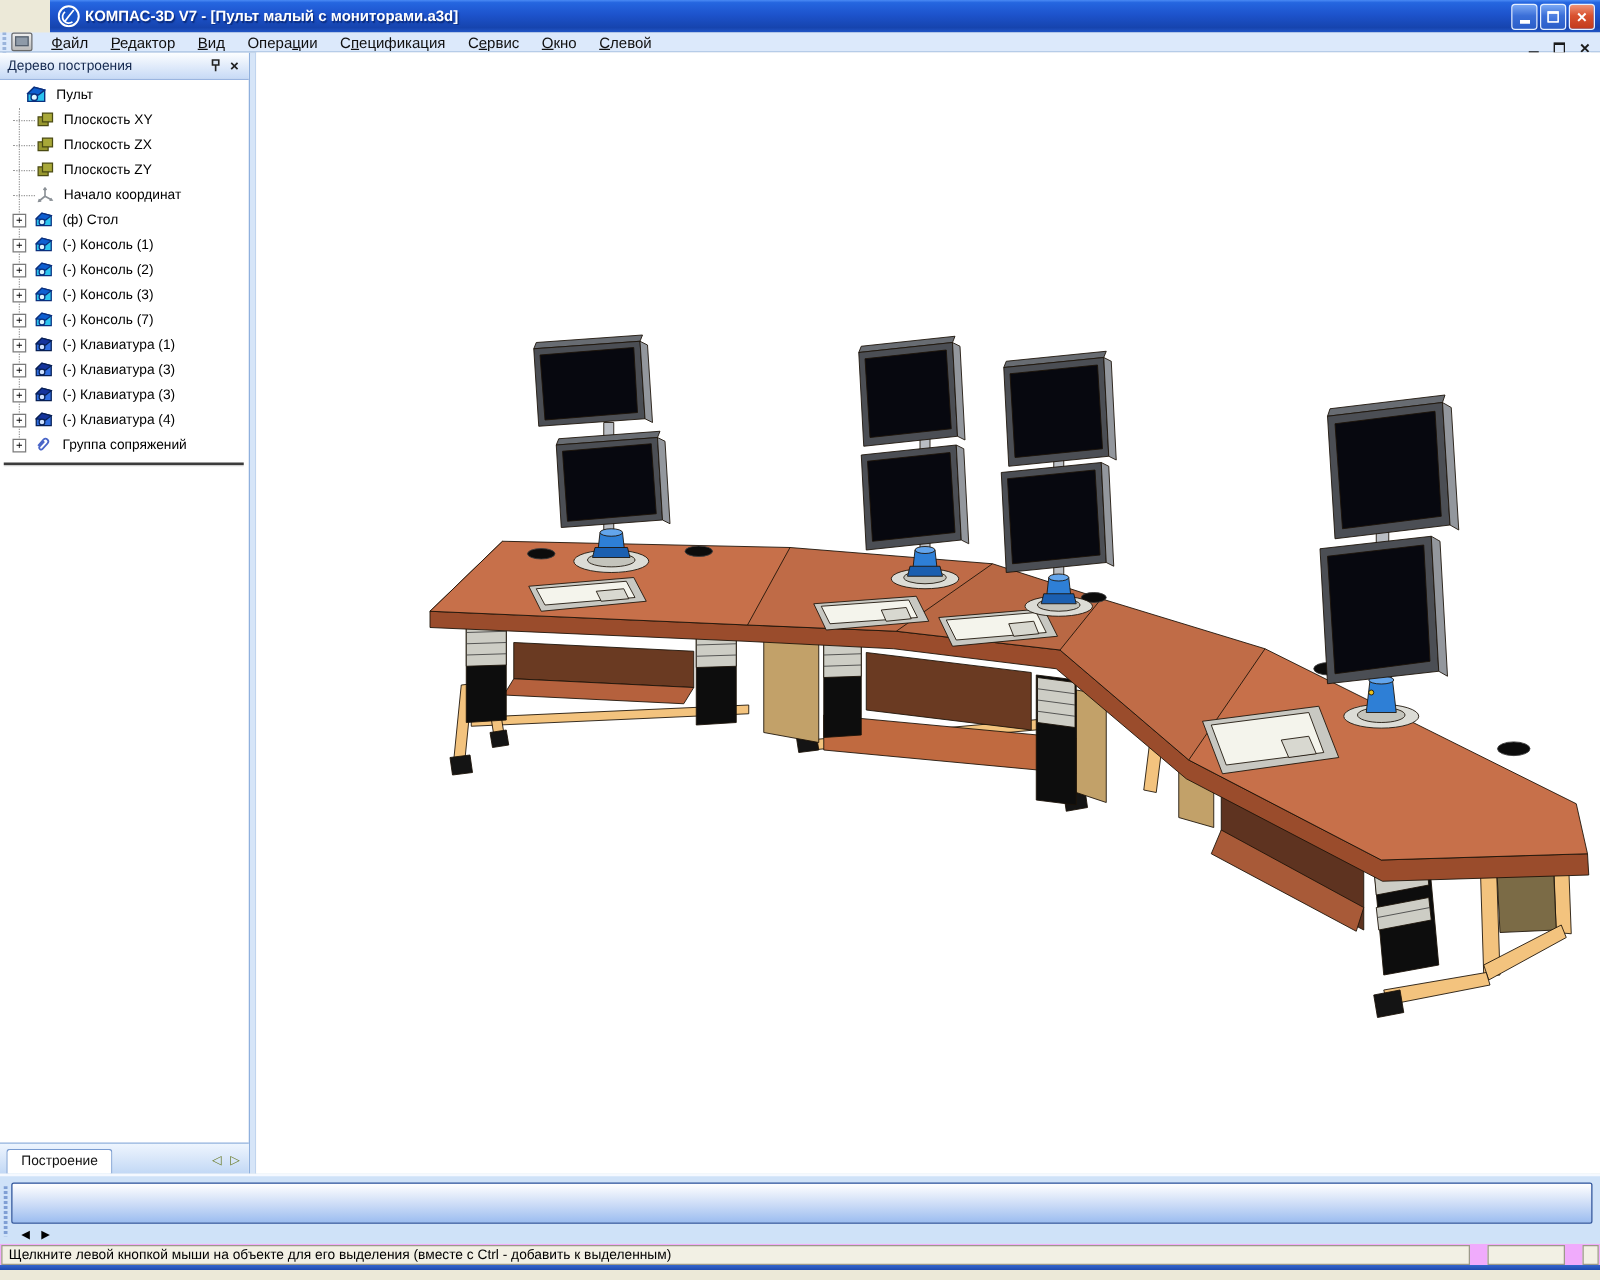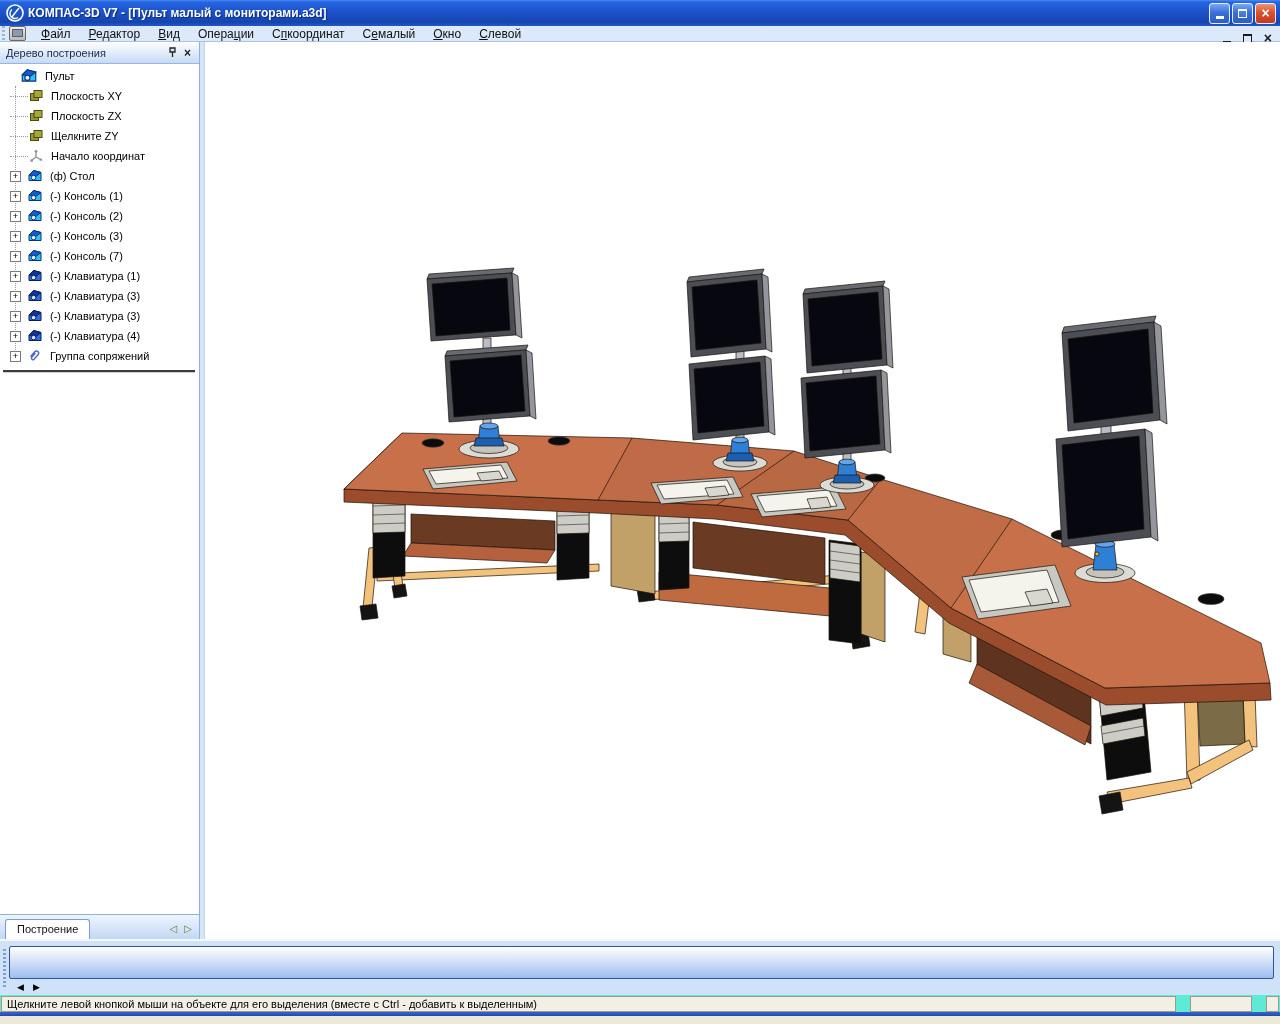--- a/index.html
+++ b/index.html
@@ -1,21 +1,21 @@
 <!DOCTYPE html>
 <html><head>
 <meta charset="utf-8">
 <style>
   html,body{margin:0;padding:0;width:1280px;height:1024px;overflow:hidden;
     font-family:"Liberation Sans","DejaVu Sans",sans-serif;background:#ece9d8;}
   *{box-sizing:border-box;}
 
   
   .titlebar{height:26px;display:flex;align-items:center;padding:0 4px;
-    background:linear-gradient(180deg,#4a8af4 0%,#2566e0 8%,#1d53cc 45%,#1644ae 85%,#2257c8 100%);}
+    background:linear-gradient(180deg,#4a8af4 0%,#2566e0 8%,#1d53cc 45%,#1644ae 85%,#2257c8 100%);margin-left:40px;}
   .app-icon{width:18px;height:18px;margin:0 4px 0 2px;flex:0 0 auto;}
   .title-text{color:#fff;font-weight:bold;font-size:12px;text-shadow:1px 1px 1px #0a2a7a;flex:1;
     white-space:nowrap;overflow:hidden;}
   .tb-btn{width:21px;height:21px;margin-left:2px;border:1px solid #e6f0ff;border-radius:3px;
     display:flex;align-items:center;justify-content:center;
     background:linear-gradient(180deg,#7aa8f4,#3b6fd8 45%,#2a5dc8);}
   .tb-btn.close{background:linear-gradient(180deg,#ee9378,#d9512f 45%,#c23a1c);}
   .glyph-min{width:8px;height:3px;background:#fff;margin-top:9px;}
   .glyph-restore{width:9px;height:9px;position:relative;}
   .glyph-restore::before{content:"";position:absolute;right:0;top:0;width:7px;height:6px;border:1px solid #fff;border-top-width:2px;}
@@ -73,21 +73,21 @@
   
   .propbar{height:56px;background:#cfe2f8;border-top:2px solid #f5f9ff;position:relative;padding:5px 6px 0 9px;}
   .pb-grip{position:absolute;left:3px;top:8px;width:3px;height:40px;
     background:repeating-linear-gradient(180deg,#7f9fd4 0 2px,transparent 2px 4px);}
   .pb-bar{height:33px;border:1px solid #30549a;border-radius:2px;
     background:linear-gradient(180deg,#ffffff,#cfdef7 50%,#9cbdf0);}
   .pb-sub{height:16px;display:flex;align-items:center;gap:9px;padding-left:8px;font-size:9px;color:#000;}
 
   
   .statusbar{height:21px;display:flex;flex-direction:column;}
-  .sb-row{flex:1;display:flex;background:#5eead4;padding:1px 1px 0 1px;gap:14px;}
+  .sb-row{flex:1;display:flex;background:#f0abfc;padding:1px 1px 0 1px;gap:14px;}
   .sb-field{background:#f2f0e4;border:1px solid #9c9a8a;font-size:11px;color:#000;
     display:flex;align-items:center;padding:0 5px;white-space:nowrap;overflow:hidden;}
   .sb-main{flex:1;}
   .sb-f2{width:62px;}
   .sb-f3{width:13px;}
   .sb-strip{height:4px;background:linear-gradient(180deg,#3566cc,#1f4ab0);}
 </style>
 </head>
 <body>
 
@@ -137,22 +137,22 @@
     </div>
 </div>
 
 <div class="menubar">
   <span class="menu-grip"></span>
   <span class="doc-icon"></span>
   <div class="menu-item"><span></span><span class="akey">Ф</span><span>айл</span></div>
   <div class="menu-item"><span></span><span class="akey">Р</span><span>едактор</span></div>
   <div class="menu-item"><span></span><span class="akey">В</span><span>ид</span></div>
   <div class="menu-item"><span>Опера</span><span class="akey">ц</span><span>ии</span></div>
-  <div class="menu-item"><span>С</span><span class="akey">п</span><span>координат</span></div>
-  <div class="menu-item"><span>С</span><span class="akey">е</span><span>малый</span></div>
+  <div class="menu-item"><span>С</span><span class="akey">п</span><span>ецификация</span></div>
+  <div class="menu-item"><span>С</span><span class="akey">е</span><span>рвис</span></div>
   <div class="menu-item"><span></span><span class="akey">О</span><span>кно</span></div>
   <div class="menu-item"><span></span><span class="akey">С</span><span>левой</span></div>
   <div class="mdi-controls">
     <span class="mdi-min"></span>
     <span class="mdi-restore"></span>
     <span class="mdi-x">×</span>
   </div>
 </div>
 
 <div class="main">
@@ -190,21 +190,21 @@
         <svg class="t-icon">
             <use href="#icn-plane"></use>
           </svg>
         <span class="t-label">Плоскость ZX</span>
       </div>
       <div class="tree-row">
         <span class="stub"></span>
         <svg class="t-icon">
             <use href="#icn-plane"></use>
           </svg>
-        <span class="t-label">Щелкните ZY</span>
+        <span class="t-label">Плоскость ZY</span>
       </div>
       <div class="tree-row">
         <span class="stub"></span>
         <svg class="t-icon">
             <use href="#icn-origin"></use>
           </svg>
         <span class="t-label">Начало координат</span>
       </div>
       <div class="tree-row">
         <span class="expander">+</span>

